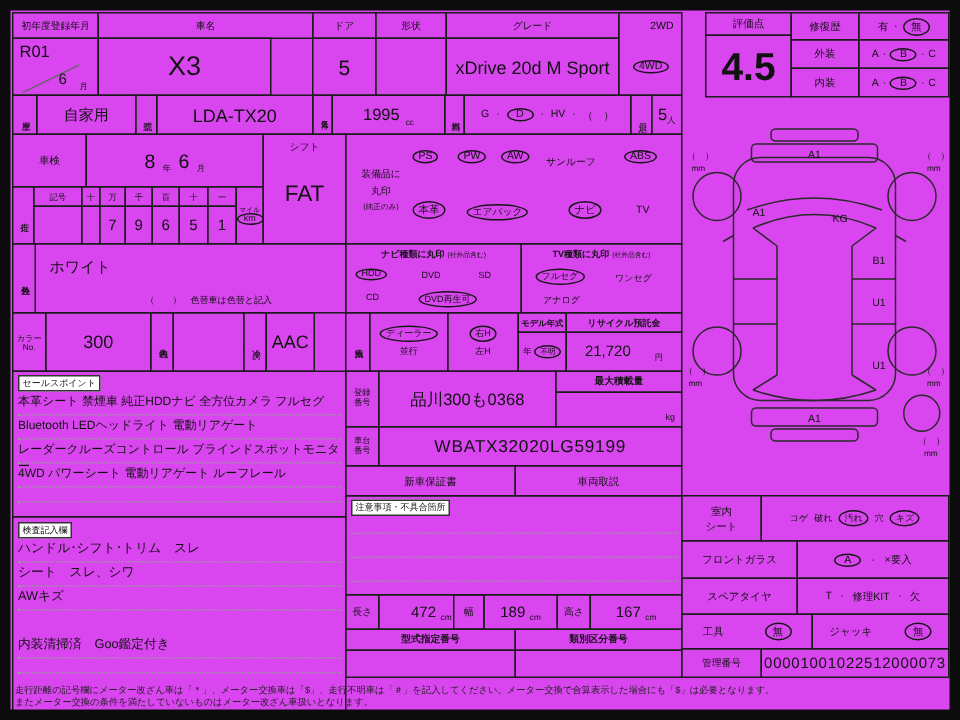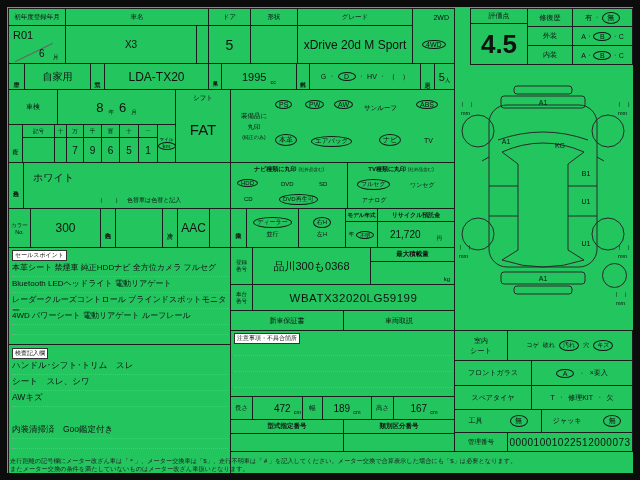--- a/index.html
+++ b/index.html
@@ -1,16 +1,16 @@
 <!DOCTYPE html>
 <html><head>
 <meta charset="utf-8">
 <style>
   html,body{margin:0;padding:0;background:#777;}
-  .page{position:relative;width:640px;height:480px;background:#22c55e;overflow:hidden;
+  .page{position:relative;width:640px;height:480px;background:#d946ef;overflow:hidden;
         font-family:"Liberation Sans","DejaVu Sans",sans-serif;color:#111;}
   .frame{position:absolute;inset:0;border:7px solid #0c0c0c;pointer-events:none;z-index:50;}
   .abs{position:absolute;box-sizing:border-box;}
   .b{border:1px solid #1c1c1c;}
   .cell{display:flex;align-items:center;justify-content:center;text-align:center;}
   .col{display:flex;flex-direction:column;align-items:center;justify-content:center;}
   .hl{font-size:6.5px;}
   .tiny{font-size:5.5px;}
   .vl{writing-mode:vertical-rl;text-orientation:upright;font-size:6px;line-height:1;}
   .wl{font-size:5.5px;width:13px;line-height:1.25;text-align:center;word-break:break-all;}
@@ -31,21 +31,21 @@
   <div class="abs b cell hl" style="left:208px;top:8px;width:43px;height:18px">ドア</div>
   <div class="abs b cell hl" style="left:250px;top:8px;width:48px;height:18px">形状</div>
   <div class="abs b cell hl" style="left:297px;top:8px;width:116px;height:18px">グレード</div>
 
   <div class="abs b" style="left:8px;top:25px;width:58px;height:39px">
     <span class="abs" style="left:4px;top:3px;font-size:11px">R01</span>
     <span class="abs" style="left:4px;top:26px;width:42px;height:1px;background:#666;transform:rotate(-26deg)"></span>
     <span class="abs" style="left:30px;top:22px;font-size:10px">6</span>
     <span class="abs tiny" style="left:44px;top:28px">月</span>
   </div>
-  <div class="abs b cell" style="left:65px;top:25px;width:132px;height:39px;font-size:10px">X3</div>
+  <div class="abs b cell" style="left:65px;top:25px;width:116px;height:39px;font-size:18px">X3</div>
   <div class="abs b cell" style="left:208px;top:25px;width:43px;height:39px;font-size:14px">5</div>
   <div class="abs b cell" style="left:250px;top:25px;width:48px;height:39px"></div>
   <div class="abs b cell" style="left:297px;top:25px;width:116px;height:39px;font-size:12px">xDrive 20d M Sport</div>
   <div class="abs b" style="left:412px;top:8px;width:43px;height:56px">
     <span class="abs it" style="right:5px;top:5px">2WD</span>
     <span class="abs it circ" style="left:9px;top:31px">4WD</span>
   </div>
 
   <div class="abs b cell vl" style="left:8px;top:63px;width:17px;height:27px">車歴</div>
   <div class="abs b cell" style="left:24px;top:63px;width:67px;height:27px;font-size:10px">自家用</div>

